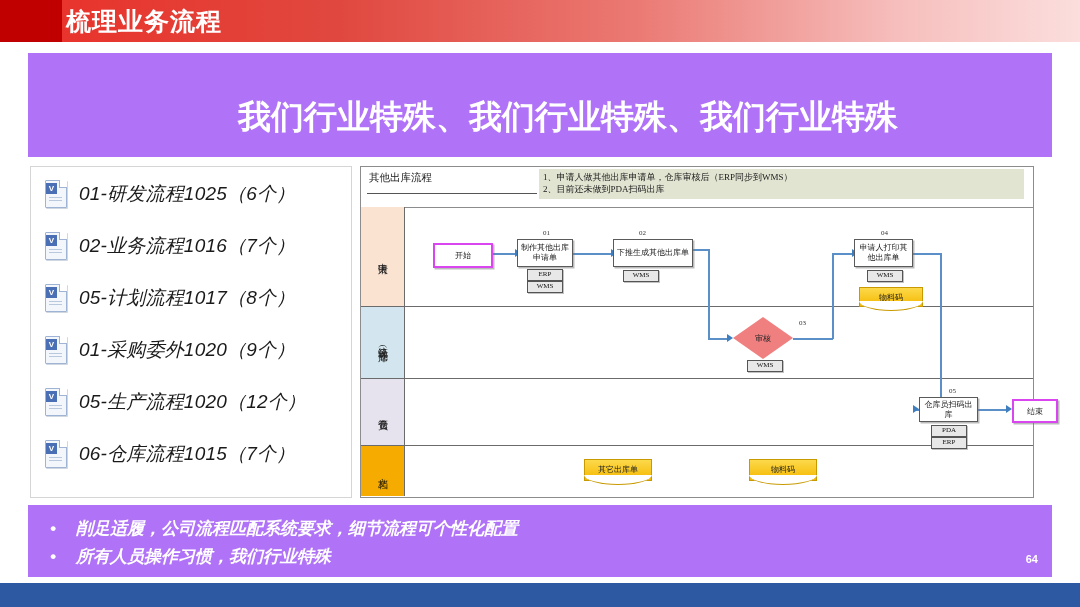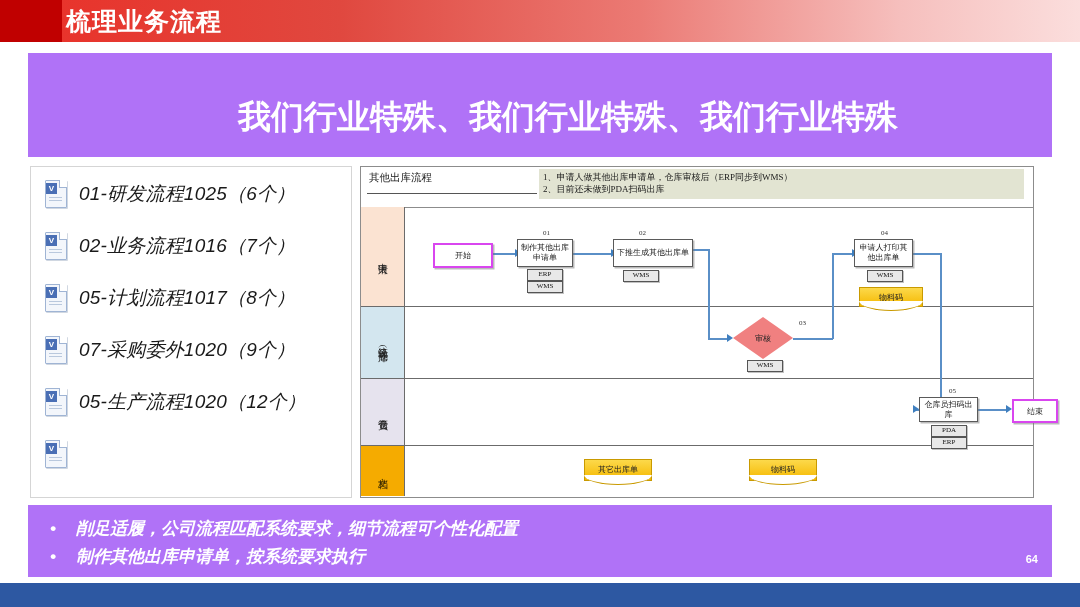--- a/index.html
+++ b/index.html
@@ -149,40 +149,41 @@
       <span class="file-label">05-计划流程1017（8个）</span>
     </div>
     <div class="file-row" style="top:166px">
       <span class="vicon">
         <span class="page"></span>
           <span class="fold"></span>
           <span class="badge">V</span>
         <span class="ln" style="top:17px"></span>
           <span class="ln" style="top:20px"></span>
       </span>
-      <span class="file-label">07-采购委外1020（9个）</span>
+      <span class="file-label">01-采购委外1020（9个）</span>
     </div>
     <div class="file-row" style="top:218px">
       <span class="vicon">
         <span class="page"></span>
           <span class="fold"></span>
           <span class="badge">V</span>
         <span class="ln" style="top:17px"></span>
           <span class="ln" style="top:20px"></span>
       </span>
       <span class="file-label">05-生产流程1020（12个）</span>
     </div>
     <div class="file-row" style="top:270px">
       <span class="vicon">
         <span class="page"></span>
           <span class="fold"></span>
           <span class="badge">V</span>
         <span class="ln" style="top:17px"></span>
           <span class="ln" style="top:20px"></span>
       </span>
+      <span class="file-label">06-仓库流程1015（7个）</span>
     </div>
   </div>
 
   <div class="flow">
 
     <div class="flow-head">
       <div class="flow-head-title">其他出库流程</div>
       <div class="flow-head-rule"></div>
       <div class="flow-head-note" style="white-space:pre-line">1、申请人做其他出库申请单，仓库审核后（ERP同步到WMS）
 2、目前还未做到PDA扫码出库</div>
@@ -273,21 +274,21 @@
       <div class="doc" style="left:388px;top:252px;width:68px;height:22px">物料码</div>
 
     </div>
   </div>
 
   <div class="bullets">
     <div class="bullet" style="top:12px">
       <span class="dot">•</span><span>削足适履，公司流程匹配系统要求，细节流程可个性化配置</span>
     </div>
     <div class="bullet" style="top:40px">
-      <span class="dot">•</span><span>制作其他出库申请单，按系统要求执行</span>
+      <span class="dot">•</span><span>所有人员操作习惯，我们行业特殊</span>
     </div>
     <div class="pagenum">64</div>
   </div>
 
   <div class="footbar-edge"></div>
   <div class="footbar"></div>
 
 </div>
 
 </body></html>

